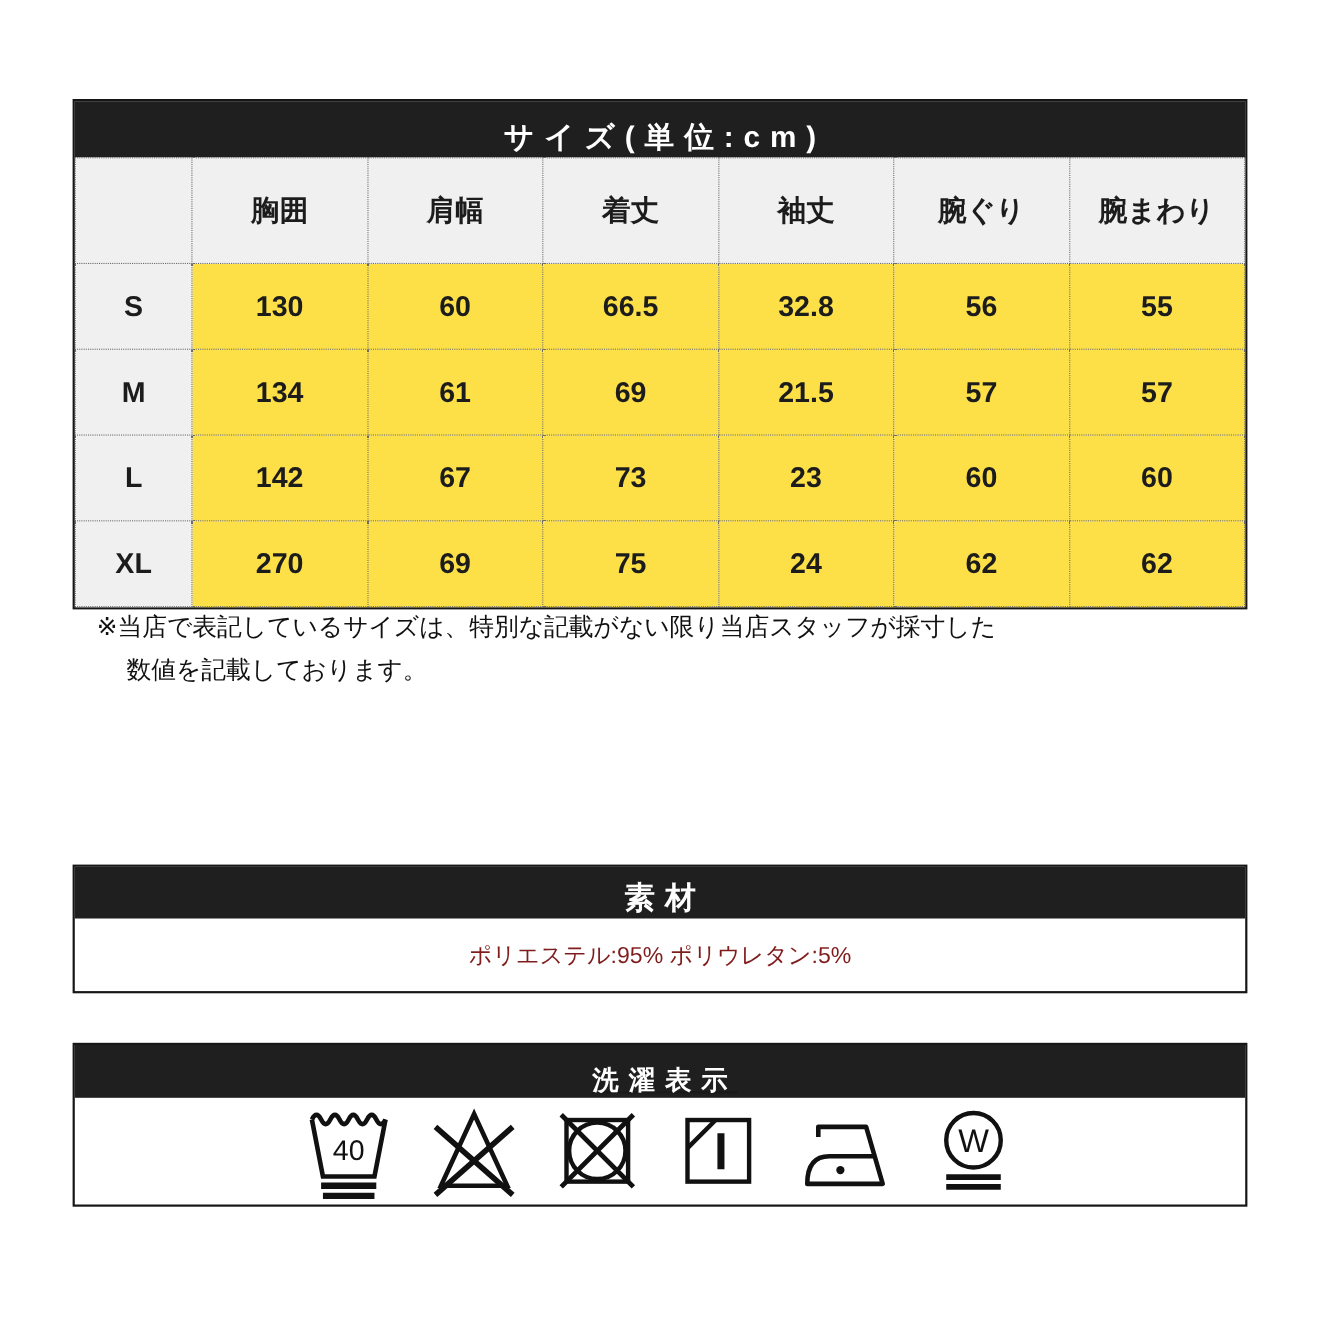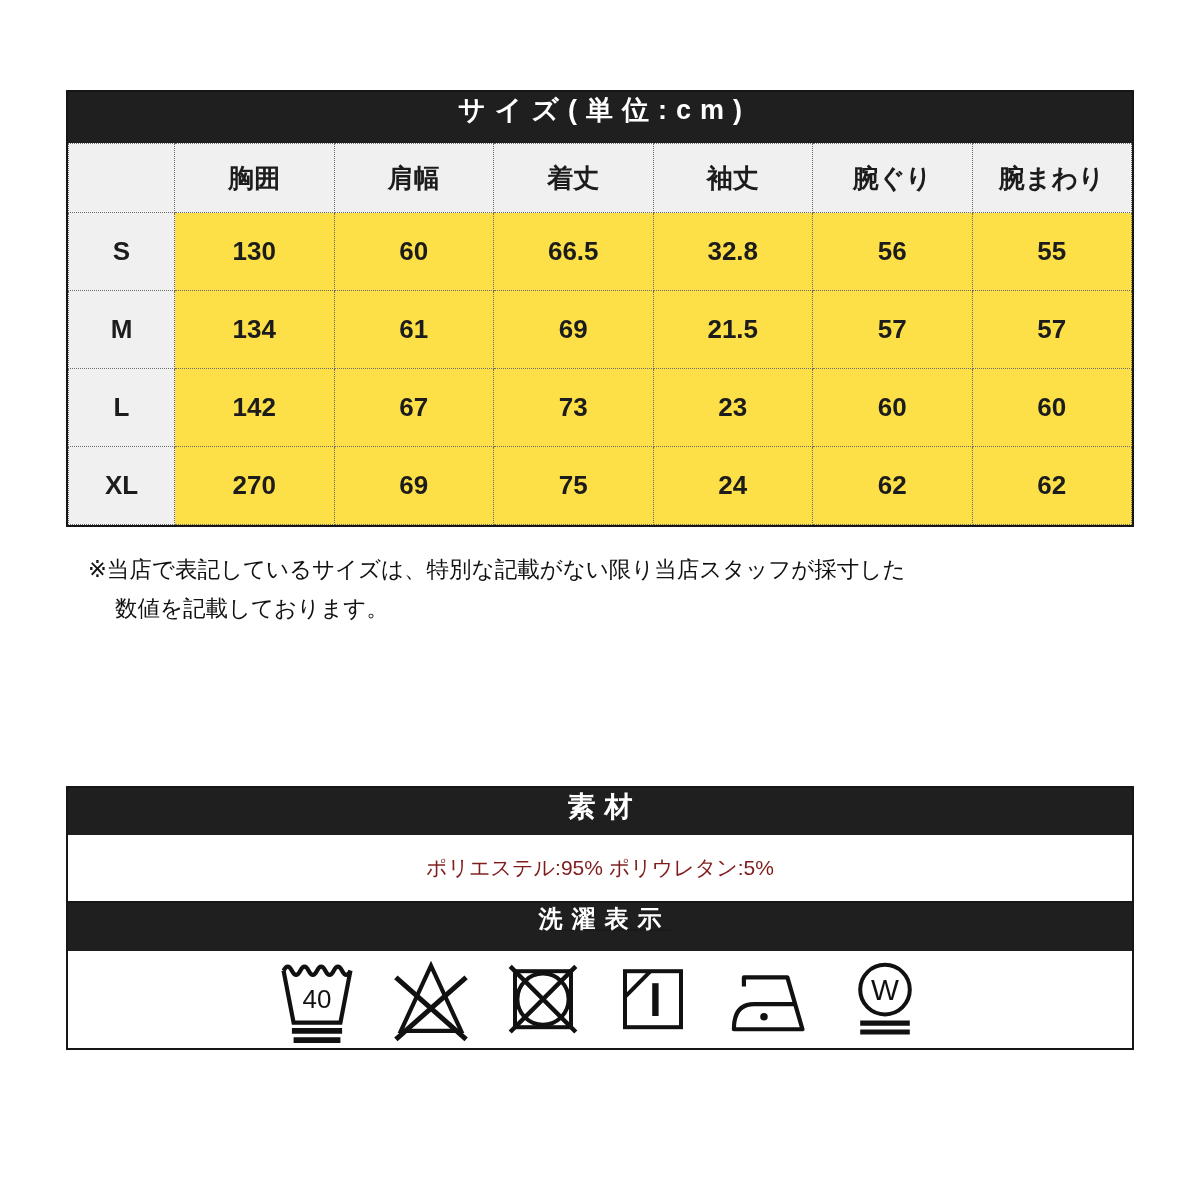--- a/index.html
+++ b/index.html
@@ -10,52 +10,52 @@
     color:#1a1a1a;
   }
   .page { position:relative; width:1200px; height:1200px; background:#fff; overflow:hidden; }
 
   .panel {
     position:absolute; left:66px; width:1068px;
     border:2px solid #161616; background:#fff;
   }
   .black-bar {
     background:#1f1f1f; color:#ffffff; font-weight:bold;
-    display:flex; align-items:flex-start; justify-content:center;
+    display:flex; align-items:flex-end; justify-content:center;
   }
   .black-bar span { letter-spacing:9px; padding-left:9px; }
 
   
   .size-panel { top:90px; }
   .size-panel .black-bar { height:51px; font-size:27px; }
   table { width:100%; border-collapse:collapse; table-layout:fixed; }
   col.c-first { width:106px; }
   th, td {
     border:1px dotted #6b6b6b; text-align:center; vertical-align:middle;
     font-size:26px; color:#1c1c1c;
   }
-  thead tr { height:69px; }
+  thead tr { height:96px; }
   tbody tr { height:78px; }
   thead th, tbody th { background:#f0f0f0; font-weight:bold; }
   td { background:#fde047; font-weight:bold; }
 
   
   .notes { position:absolute; left:88px; top:550px; width:1040px; font-size:22.5px; color:#111; }
   .note + .note { margin-top:20px; }
   .note-line { line-height:39px; white-space:nowrap; }
   .note-line.cont { padding-left:27px; }
 
   
   .material-panel { top:786px; }
   .material-panel .black-bar { height:47px; font-size:28px; }
   .material-panel .panel-body {
     height:66px; display:flex; align-items:center; justify-content:center;
     font-size:21px; color:#7f1d1d;
   }
-  .laundry-panel { top:901px;text-decoration:underline; }
+  .laundry-panel { top:948px;text-decoration:underline; }
   .laundry-panel .black-bar { height:48px; font-size:24px; }
   .laundry-panel .panel-body {
     height:97px; display:flex; align-items:center; justify-content:center; gap:30px;
   }
   .care-icon { display:block; }
   .care-icon .stroke { fill:none; stroke:#111; stroke-width:5; }
   .care-icon text {
     fill:#111; font-family:"Liberation Sans","DejaVu Sans",sans-serif;
     text-anchor:middle;
   }

